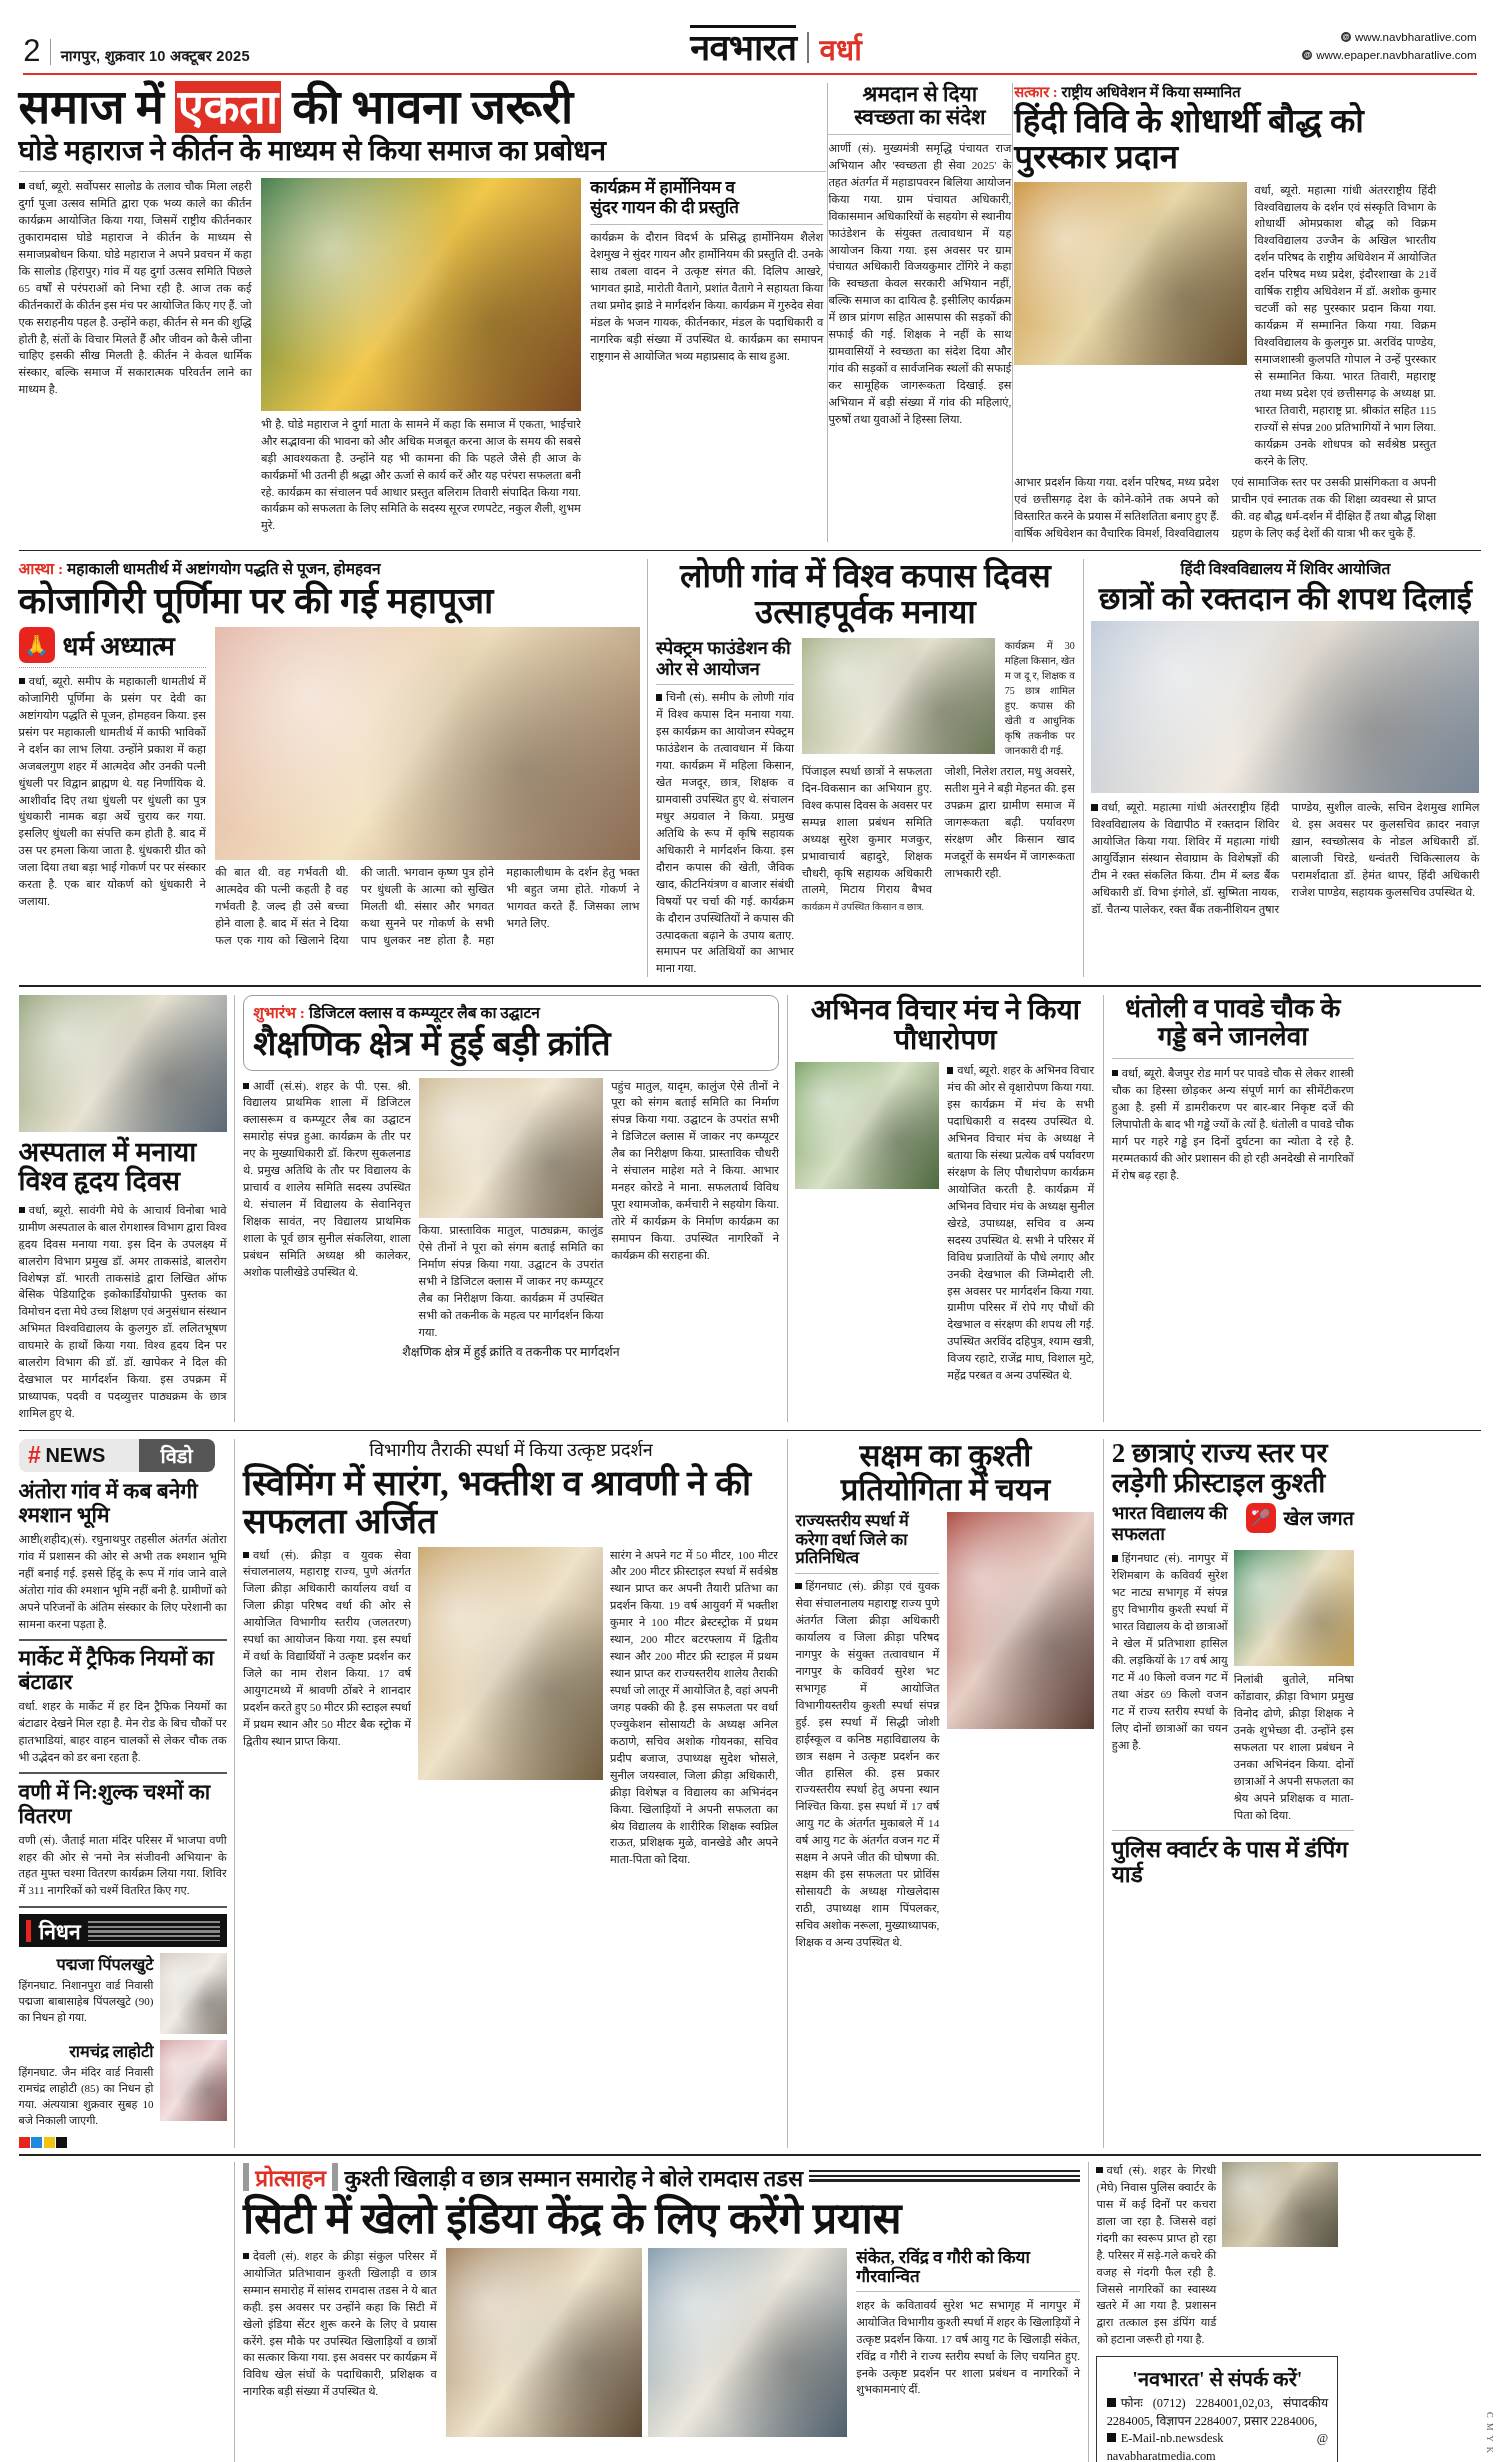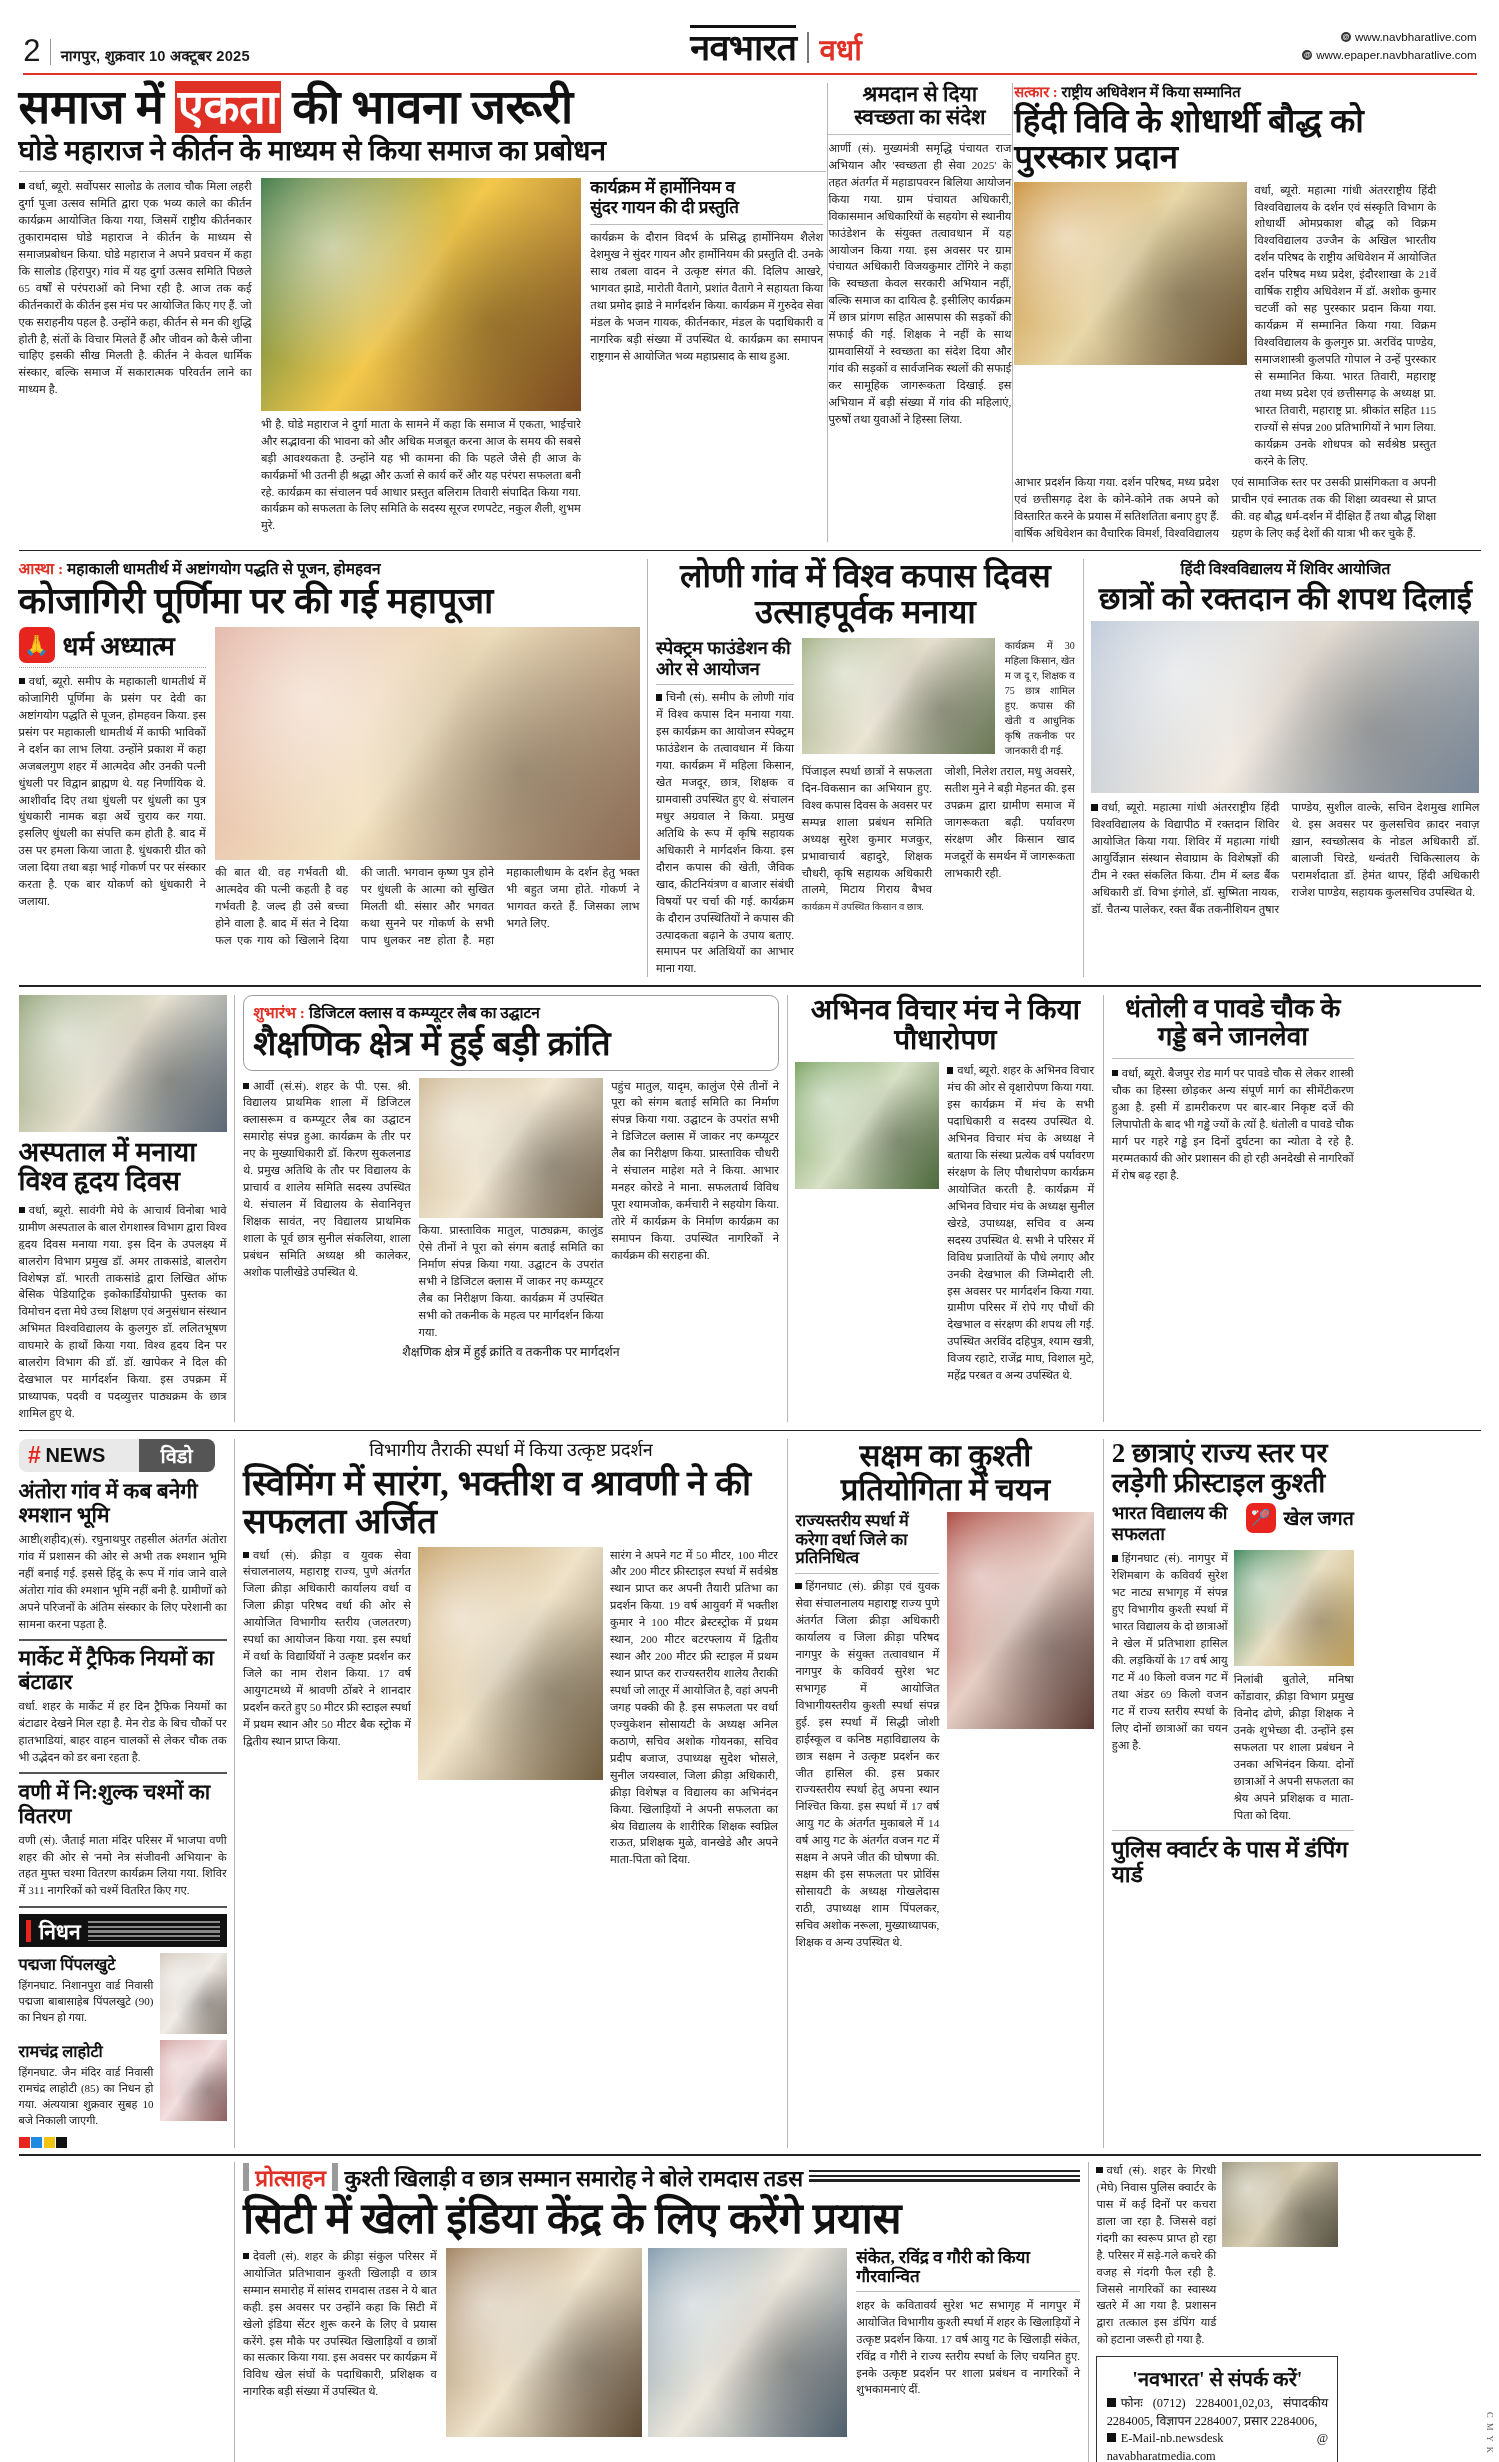--- a/index.html
+++ b/index.html
@@ -113,21 +113,21 @@
   .boxed-sq { border:0.8px solid #333; padding: 7.8px 9.3px; }
 
   .contact-title { font-size: 20px; font-weight:700; text-align:center; margin-bottom:3.1px; }
   .contact-body { font-size: 12.4px; line-height:1.42; text-align: justify; }
   .contact-body .sq { display:inline-block; width:9.3px;height:9.3px;background:#111;
                       margin-right:4.7px; vertical-align:0px; }
 
   .vrule { width:0.8px; background:#b5b5b5; }
   .sep-h2 { height:2.3px; background:#555; margin: 6.2px 0; }
 
-  .obit-name { font-size: 16.3px; font-weight:700; text-align:left; }
+  .obit-name { font-size: 16.3px; font-weight:700; text-align:right; }
   .obit-txt { font-size: 11px; line-height:1.45; text-align: justify; }
 
   .colorbar { display:flex; gap:1.6px; }
   .colorbar i { width:11px; height:11px; display:block; }
 
   .cmyk { position:absolute; right:4.7px; bottom:7.8px; font-size:8.5px; color:#555;
           writing-mode: vertical-rl; letter-spacing:1.6px; }
   .mt4{margin-top:3.1px}.mt6{margin-top:4.7px}.mt8{margin-top:6.2px}.mt10{margin-top:7.8px}.mb6{margin-bottom:4.7px}
   .tc{text-align:center}
 </style>

